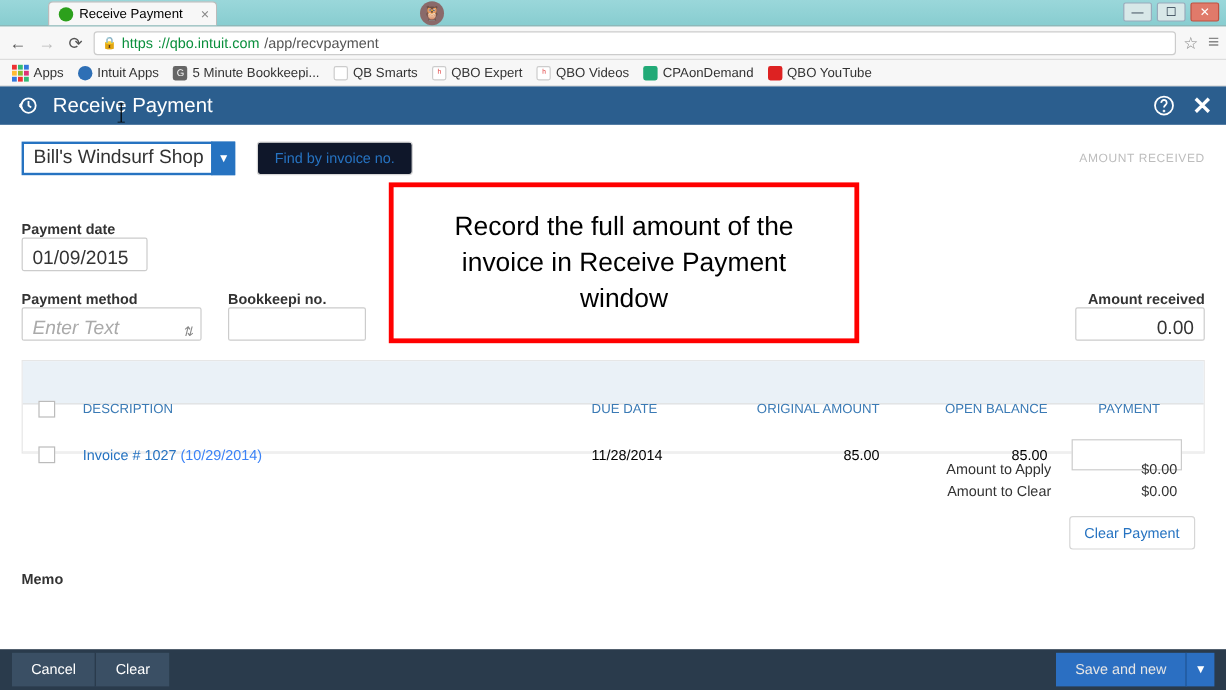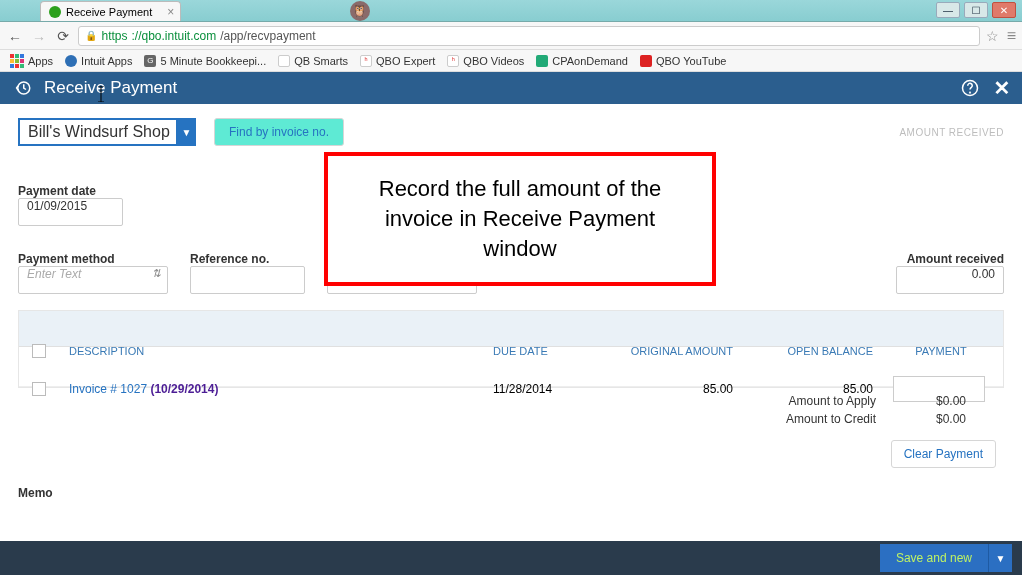--- a/index.html
+++ b/index.html
@@ -44,72 +44,72 @@
   .cursor-caret { position:absolute; left: 96px; top: 14px; width:10px; height:16px; }
   .hdr-right { position:absolute; right:10px; display:flex; gap:12px; align-items:center; }
   .hdr-ico { width:20px; height:20px; display:flex; align-items:center; justify-content:center; font-size:16px; cursor:pointer; }
 
   
   .content { padding: 14px 18px 0 18px; position:relative; }
   .top-row { display:flex; align-items:center; gap:18px; }
   .cust-select { width: 178px; height:28px; border: 2px solid #2673c1; display:flex; align-items:center; position:relative; background:#fff; }
   .cust-select-text { padding:0 8px; font-size:16px; color:#333; flex:1; }
   .cust-select-btn { width:20px; height:28px; background:#2673c1; color:#fff; display:flex; align-items:center; justify-content:center; font-size:10px; border-left:1px solid #2673c1; position:absolute; right:-2px; top:-2px; height:28px;}
-  .find-link { border:1px solid #d6d6d6; border-radius:3px; padding: 6px 14px; font-size:12px; color:#2673c1; cursor:pointer; background:#5eead4;text-align:right; }
+  .find-link { border:1px solid #d6d6d6; border-radius:3px; padding: 6px 14px; font-size:12px; color:#2673c1; cursor:pointer; background:#0f172a;text-align:right; }
   .amt-recv-label { margin-left:auto; font-size:10px; color:#bdbdbd; letter-spacing:0.5px; }
 
   .field-row { display:flex; gap:30px; margin-top:38px; flex-wrap:wrap; }
   .field { display:flex; flex-direction:column; gap:0; }
   .field label { font-size:12px; color:#333; font-weight:bold; }
-  .field .input { height:28px; border:1px solid #ccc; border-radius:2px; background:#fff; font-size:12px; color:#333; padding:0 8px; display:flex; align-items:flex-start; }
+  .field .input { height:28px; border:1px solid #ccc; border-radius:2px; background:#fff; font-size:16px; color:#333; padding:0 8px; display:flex; align-items:flex-end; }
   .field .input.placeholder { color:#aaa; font-style:italic; }
   .field .input.select { position:relative; }
   .field .input.select::after { content:"⇅"; position:absolute; right:6px; color:#888; font-size:11px; }
   .w-sm { width:105px; } .w-md { width:150px; } .w-lg { width:115px; } .w-dep { width:150px; }
   .field.amt { margin-left:auto; align-items:flex-end; }
   .field.amt .input { text-align:right; justify-content:flex-end; width:108px; }
 
-  .second-row { display:flex; gap:22px; margin-top:26px; align-items:flex-start; }
+  .second-row { display:flex; gap:22px; margin-top:16px; align-items:flex-start; }
 
   
   .callout { position:absolute; left:324px; top:48px; width:392px; height:134px; border:4px solid #ff0000; background:#fff; display:flex; align-items:center; justify-content:center; z-index:50; padding:10px 28px; }
   .callout-text { font-size:22px; color:#000; text-align:center; line-height:1.35; font-family: Arial; }
 
   
   .section-title { font-size:17px; color:#666; margin-top:46px; font-weight:normal; }
   .trans-table { margin-top:16px; border:1px solid #e6e6e6; }
   .trans-head { background:#eaf1f7; display:flex; align-items:center; height:36px; border-bottom:1px solid #e0e0e0; font-size:11px; color:#3a7ab5; }
   .trans-row { display:flex; align-items:center; height:40px; border-bottom:1px solid #eee; font-size:12px; }
   .cell { padding:0 10px;margin-top:44px; }
   .c-chk { width:40px; display:flex; justify-content:center; } 
   .chkbox { width:14px; height:14px; border:1px solid #bbb; background:#fff; }
   .c-desc { flex:1; }
   .c-due { width:120px; }
   .c-orig { width:140px; text-align:right; }
   .c-open { width:140px; text-align:right; }
   .c-pay { width:120px; text-align:center; padding-right:14px; }
   .inv-link { color:#2673c1; cursor:pointer; }
-  .inv-date { color:#4c1d95;font-weight:bold; }
+  .inv-date { color:#3b82f6; }
   .pay-input { width:92px; height:26px; border:1px solid #ccc; background:#fff; }
 
   .totals { margin-top:6px; display:flex; flex-direction:column; align-items:flex-end; gap:4px; font-size:12px; padding-right:8px; }
   .tot-row { display:flex; gap:60px; }
   .tot-label { font-weight:normal; color:#333; }
-  .tot-val { width:60px; text-align:left; color:#333; }
+  .tot-val { width:60px; text-align:center; color:#333; }
   .clear-pay { margin-top:10px; border:1px solid #d6d6d6; border-radius:3px; padding:6px 12px; font-size:12px; color:#2673c1; background:#fff; cursor:pointer; }
 
   .memo-label { font-size:12px; font-weight:bold; color:#333; margin-top:18px; }
 
   
   .footer { position:absolute; bottom:0; left:0; right:0; height:34px; background:#2a3b4c; display:flex; align-items:center; padding:0 10px; }
   .foot-left { display:flex; }
   .foot-btn { background:#3a4f64; color:#fff; font-size:12px; padding:7px 16px; cursor:pointer; border:none; }
   .foot-btn + .foot-btn { border-left:1px solid #2a3b4c; }
   .foot-right { margin-left:auto; display:flex; }
-  .save-btn { background:#2b6fc2; color:#bef264; font-size:12px; padding:7px 16px; border:none; cursor:pointer; }
+  .save-btn { background:#2b6fc2; color:#e5e5e5; font-size:12px; padding:7px 16px; border:none; cursor:pointer; }
   .save-drop { background:#2b6fc2; border-left:1px solid #1e5aa3; color:#fff; width:24px; display:flex; align-items:center; justify-content:center; cursor:pointer; font-size:10px; }
 
   svg { display:block; }
 </style>
 </head>
 <body>
 
 <div class="tab-strip">
   <div class="tab">
     <span class="favicon"></span>
@@ -229,21 +229,21 @@
   </div>
 
   <div class="second-row">
     <div class="field">
       <label>Payment method</label>
       <div class="input select placeholder w-md">
           <span>Enter Text</span>
         </div>
     </div>
     <div class="field">
-      <label>Reference no.</label>
+      <label>Bookkeepi no.</label>
       <div class="input w-lg">
           <span></span>
         </div>
     </div>
     <div class="field">
       <label>Deposit to</label>
       <div class="input select w-dep">
           <span>Undeposited Funds</span>
         </div>
     </div>
@@ -287,27 +287,31 @@
         </div>
     </div>
   </div>
 
   <div class="totals">
     <div class="tot-row">
       <span class="tot-label">Amount to Apply</span>
       <span class="tot-val">$0.00</span>
     </div>
     <div class="tot-row">
-      <span class="tot-label">Amount to Credit</span>
+      <span class="tot-label">Amount to Clear</span>
       <span class="tot-val">$0.00</span>
     </div>
     <button class="clear-pay">Clear Payment</button>
   </div>
 
   <div class="memo-label">Memo</div>
 </div>
 
 <div class="footer">
+  <div class="foot-left">
+    <button class="foot-btn">Cancel</button>
+    <button class="foot-btn">Clear</button>
+  </div>
   <div class="foot-right">
     <button class="save-btn">Save and new</button>
     <div class="save-drop">▼</div>
   </div>
 </div>
 
 </body></html>

